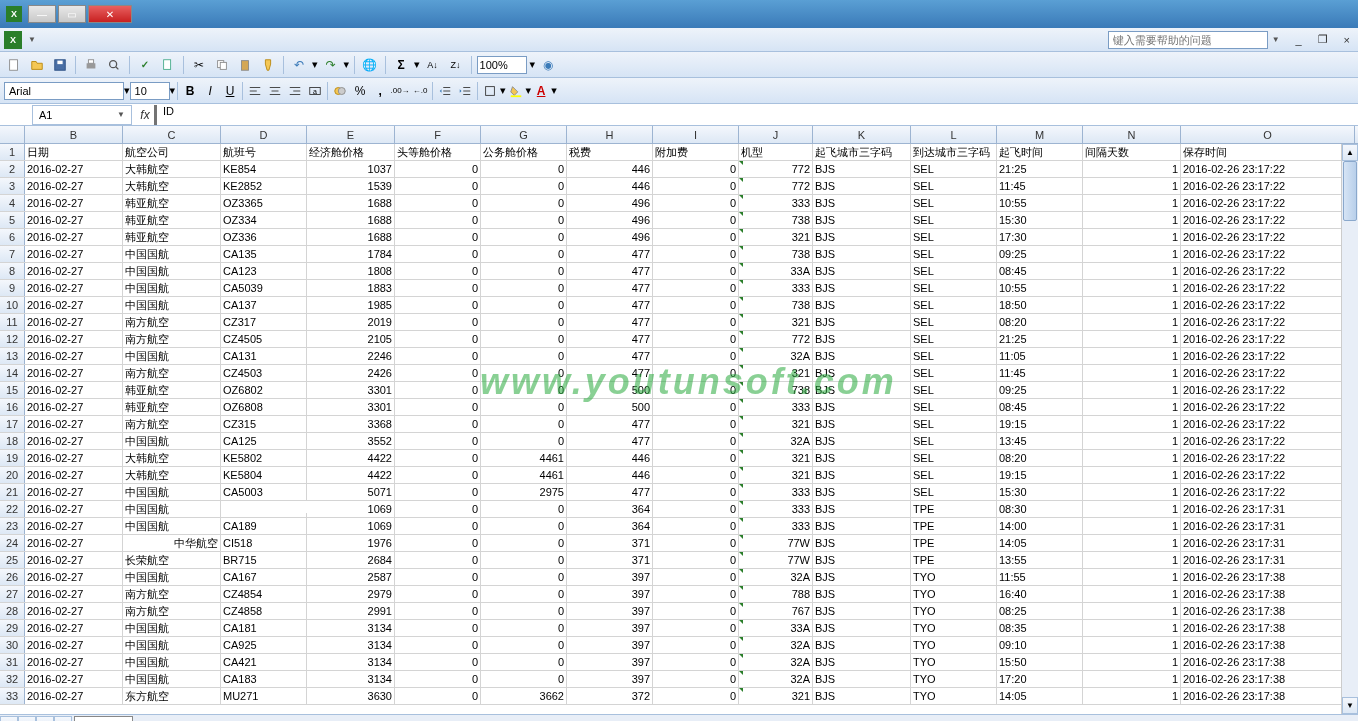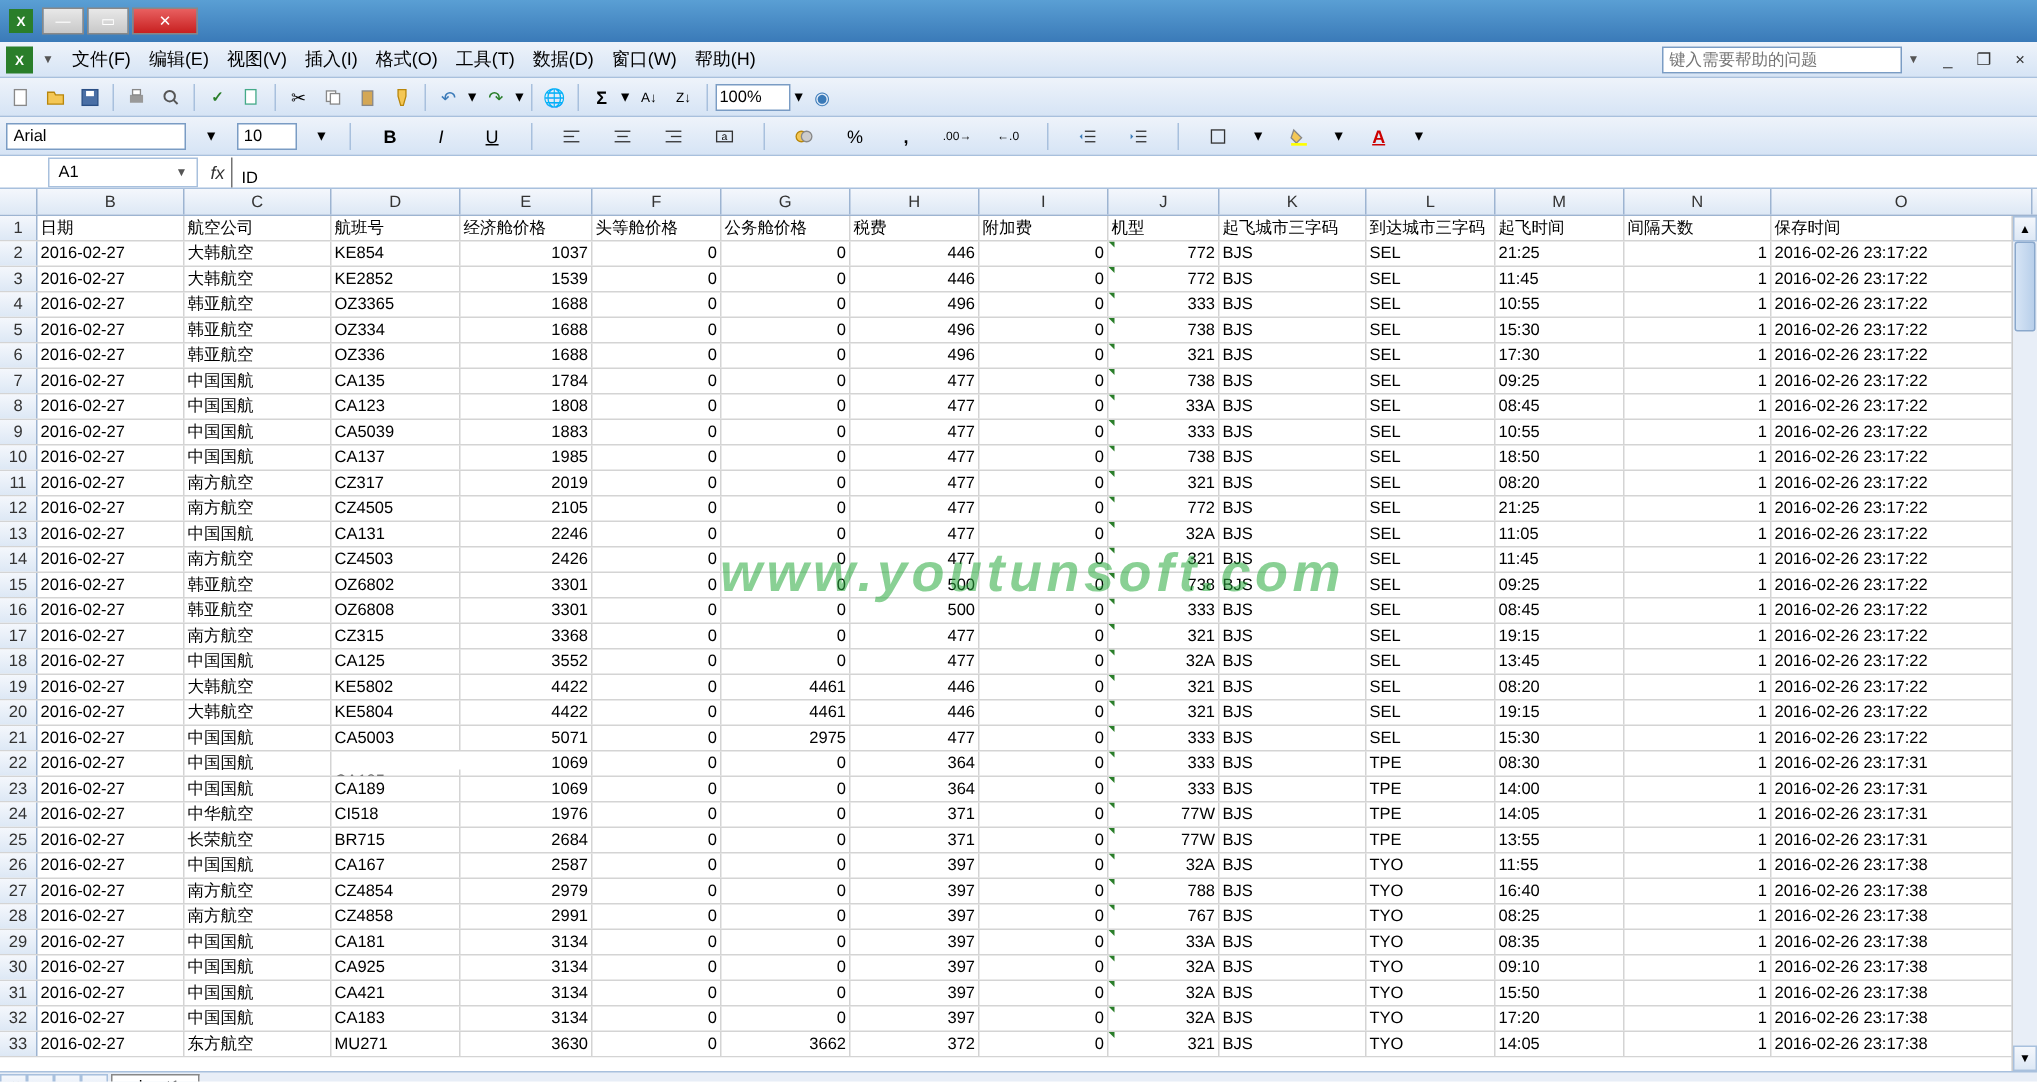--- a/index.html
+++ b/index.html
@@ -14,28 +14,28 @@
 .menubar .appicon { width: 18px; height: 18px; background: #2a7e2a; margin-right: 4px; display:inline-flex;align-items:center;justify-content:center;color:#fff;font-size:9px;font-weight:bold; }
 .menubar .dd { font-size: 8px; color: #555; margin-right: 4px; }
 .menuitem { padding: 2px 6px; font-size: 12px; color: #000; }
 .menubar .help-input { margin-left: auto; width: 160px; height: 18px; border: 1px solid #7a9cc4; font-size: 11px; padding: 0 4px; color: #999; }
 .menubar .right-ctrl { margin-left: 6px; font-size: 11px; color: #333; padding: 0 4px; }
 .toolbar { height: 26px; background: linear-gradient(#eef3fa,#d6e4f5); border-bottom: 1px solid #a8c0dd; display: flex; align-items: center; padding: 0 4px; gap: 3px; }
 .tbtn { width: 20px; height: 20px; border: 1px solid transparent; display: flex; align-items: center; justify-content: center; font-size: 12px; }
 .tbtn svg { width: 14px; height: 14px; }
 .sep { width: 1px; height: 18px; background: #a8c0dd; margin: 0 2px; }
 .zoom-sel { height: 18px; border: 1px solid #7a9cc4; font-size: 11px; padding: 0 2px; background: #fff; }
-.fmt-toolbar { height: 26px; background: linear-gradient(#eef3fa,#d6e4f5); border-bottom: 1px solid #a8c0dd; display: flex; align-items: center; padding: 0 4px; gap: 14px; }
+.fmt-toolbar { height: 26px; background: linear-gradient(#eef3fa,#d6e4f5); border-bottom: 1px solid #a8c0dd; display: flex; align-items: center; padding: 0 4px; gap: 0; }
 .font-sel { height: 18px; width: 120px; border: 1px solid #7a9cc4; font-size: 11px; padding: 0 4px; background: #fff; }
 .size-sel { height: 18px; width: 40px; border: 1px solid #7a9cc4; font-size: 11px; padding: 0 4px; background: #fff; }
 .formulabar { height: 22px; background: #fff; border-bottom: 1px solid #a8c0dd; display: flex; align-items: center; }
 .namebox { width: 100px; height: 20px; border: 1px solid #a8c0dd; margin: 0 4px 0 32px; padding: 0 6px; display: flex; align-items: center; font-size: 11px; background: #fff; }
 .namebox .dd2 { margin-left: auto; font-size: 8px; color: #555; }
 .fx { width: 18px; text-align: center; font-style: italic; font-size: 12px; color: #333; }
-.formula-input { flex: 1; height: 20px; border-left: 1px solid #737373; padding: 0 6px; font-size: 11px; display: flex; align-items: flex-end; }
+.formula-input { flex: 1; height: 20px; border-left: 3px solid #737373; padding: 0 6px; font-size: 11px; display: flex; align-items: flex-start; }
 .grid-area { position: relative; height: 588px; overflow: hidden; background: #fff; }
 .colhdr-row { display: flex; height: 18px; background: linear-gradient(#f4f7fc,#dde8f5); border-bottom: 1px solid #9db4d1; }
 .corner { width: 25px; border-right: 1px solid #9db4d1; background: linear-gradient(#f4f7fc,#dde8f5); }
 .colhdr { border-right: 1px solid #9db4d1; text-align: center; font-size: 11px; color: #333; line-height: 18px; }
 .rows { overflow: hidden; }
 .row { display: flex; height: 17px; border-bottom: 1px solid #d4d4d4; }
 .rowhdr { width: 25px; text-align: center; background: linear-gradient(#f4f7fc,#dde8f5); border-right: 1px solid #9db4d1; font-size: 11px; color: #333; line-height: 17px; flex-shrink: 0; }
 .cell { border-right: 1px solid #d4d4d4; padding: 0 2px; font-size: 11px; line-height: 17px; white-space: nowrap; overflow: hidden; position: relative; }
 .cell.num { text-align: right; }
 .gm { position: absolute; top: 0; left: 0; width: 0; height: 0; border-left: 4px solid transparent; border-top: 4px solid #2a7e2a; }
@@ -56,21 +56,20 @@
   <div class="winbtns">
     <div class="winbtn">—</div>
     <div class="winbtn">▭</div>
     <div class="winbtn close">✕</div>
   </div>
 </div>
 
 <div class="menubar">
   <span class="appicon">X</span>
   <span class="dd">▼</span>
-  <span id="menus-holder"><span class="menuitem">文件(F)</span><span class="menuitem">编辑(E)</span><span class="menuitem">视图(V)</span><span class="menuitem">插入(I)</span><span class="menuitem">格式(O)</span><span class="menuitem">工具(T)</span><span class="menuitem">数据(D)</span><span class="menuitem">窗口(W)</span><span class="menuitem">帮助(H)</span></span>
   <input class="help-input" placeholder="键入需要帮助的问题" style="">
   <span class="dd" style="margin-left:2px">▼</span>
   <span class="right-ctrl">_</span>
   <span class="right-ctrl">❐</span>
   <span class="right-ctrl">×</span>
 </div>
 
 <div class="toolbar">
   <div class="tbtn">
       <svg viewBox="0 0 16 16">
@@ -646,21 +645,21 @@
         <div class="cell num" style="width: 74px;"><span class="gm"></span><span>333</span></div>
         <div class="cell" style="width: 98px;"><span>BJS</span></div>
         <div class="cell" style="width: 86px;"><span>TPE</span></div>
         <div class="cell" style="width: 86px;"><span>14:00</span></div>
         <div class="cell num" style="width: 98px;"><span>1</span></div>
         <div class="cell" style="width: 174px;"><span>2016-02-26 23:17:31</span></div>
       </div>
       <div class="row">
         <div class="rowhdr">24</div>
         <div class="cell" style="width: 98px;"><span>2016-02-27</span></div>
-        <div class="cell" style="width: 98px;"><span>中华航空</span></div>
+        <div class="cell" style="width: 98px; text-align: right;"><span>中华航空</span></div>
         <div class="cell" style="width: 86px;"><span>CI518</span></div>
         <div class="cell num" style="width: 88px;"><span>1976</span></div>
         <div class="cell num" style="width: 86px;"><span>0</span></div>
         <div class="cell num" style="width: 86px;"><span>0</span></div>
         <div class="cell num" style="width: 86px;"><span>371</span></div>
         <div class="cell num" style="width: 86px;"><span>0</span></div>
         <div class="cell num" style="width: 74px;"><span class="gm"></span><span>77W</span></div>
         <div class="cell" style="width: 98px;"><span>BJS</span></div>
         <div class="cell" style="width: 86px;"><span>TPE</span></div>
         <div class="cell" style="width: 86px;"><span>14:05</span></div>

